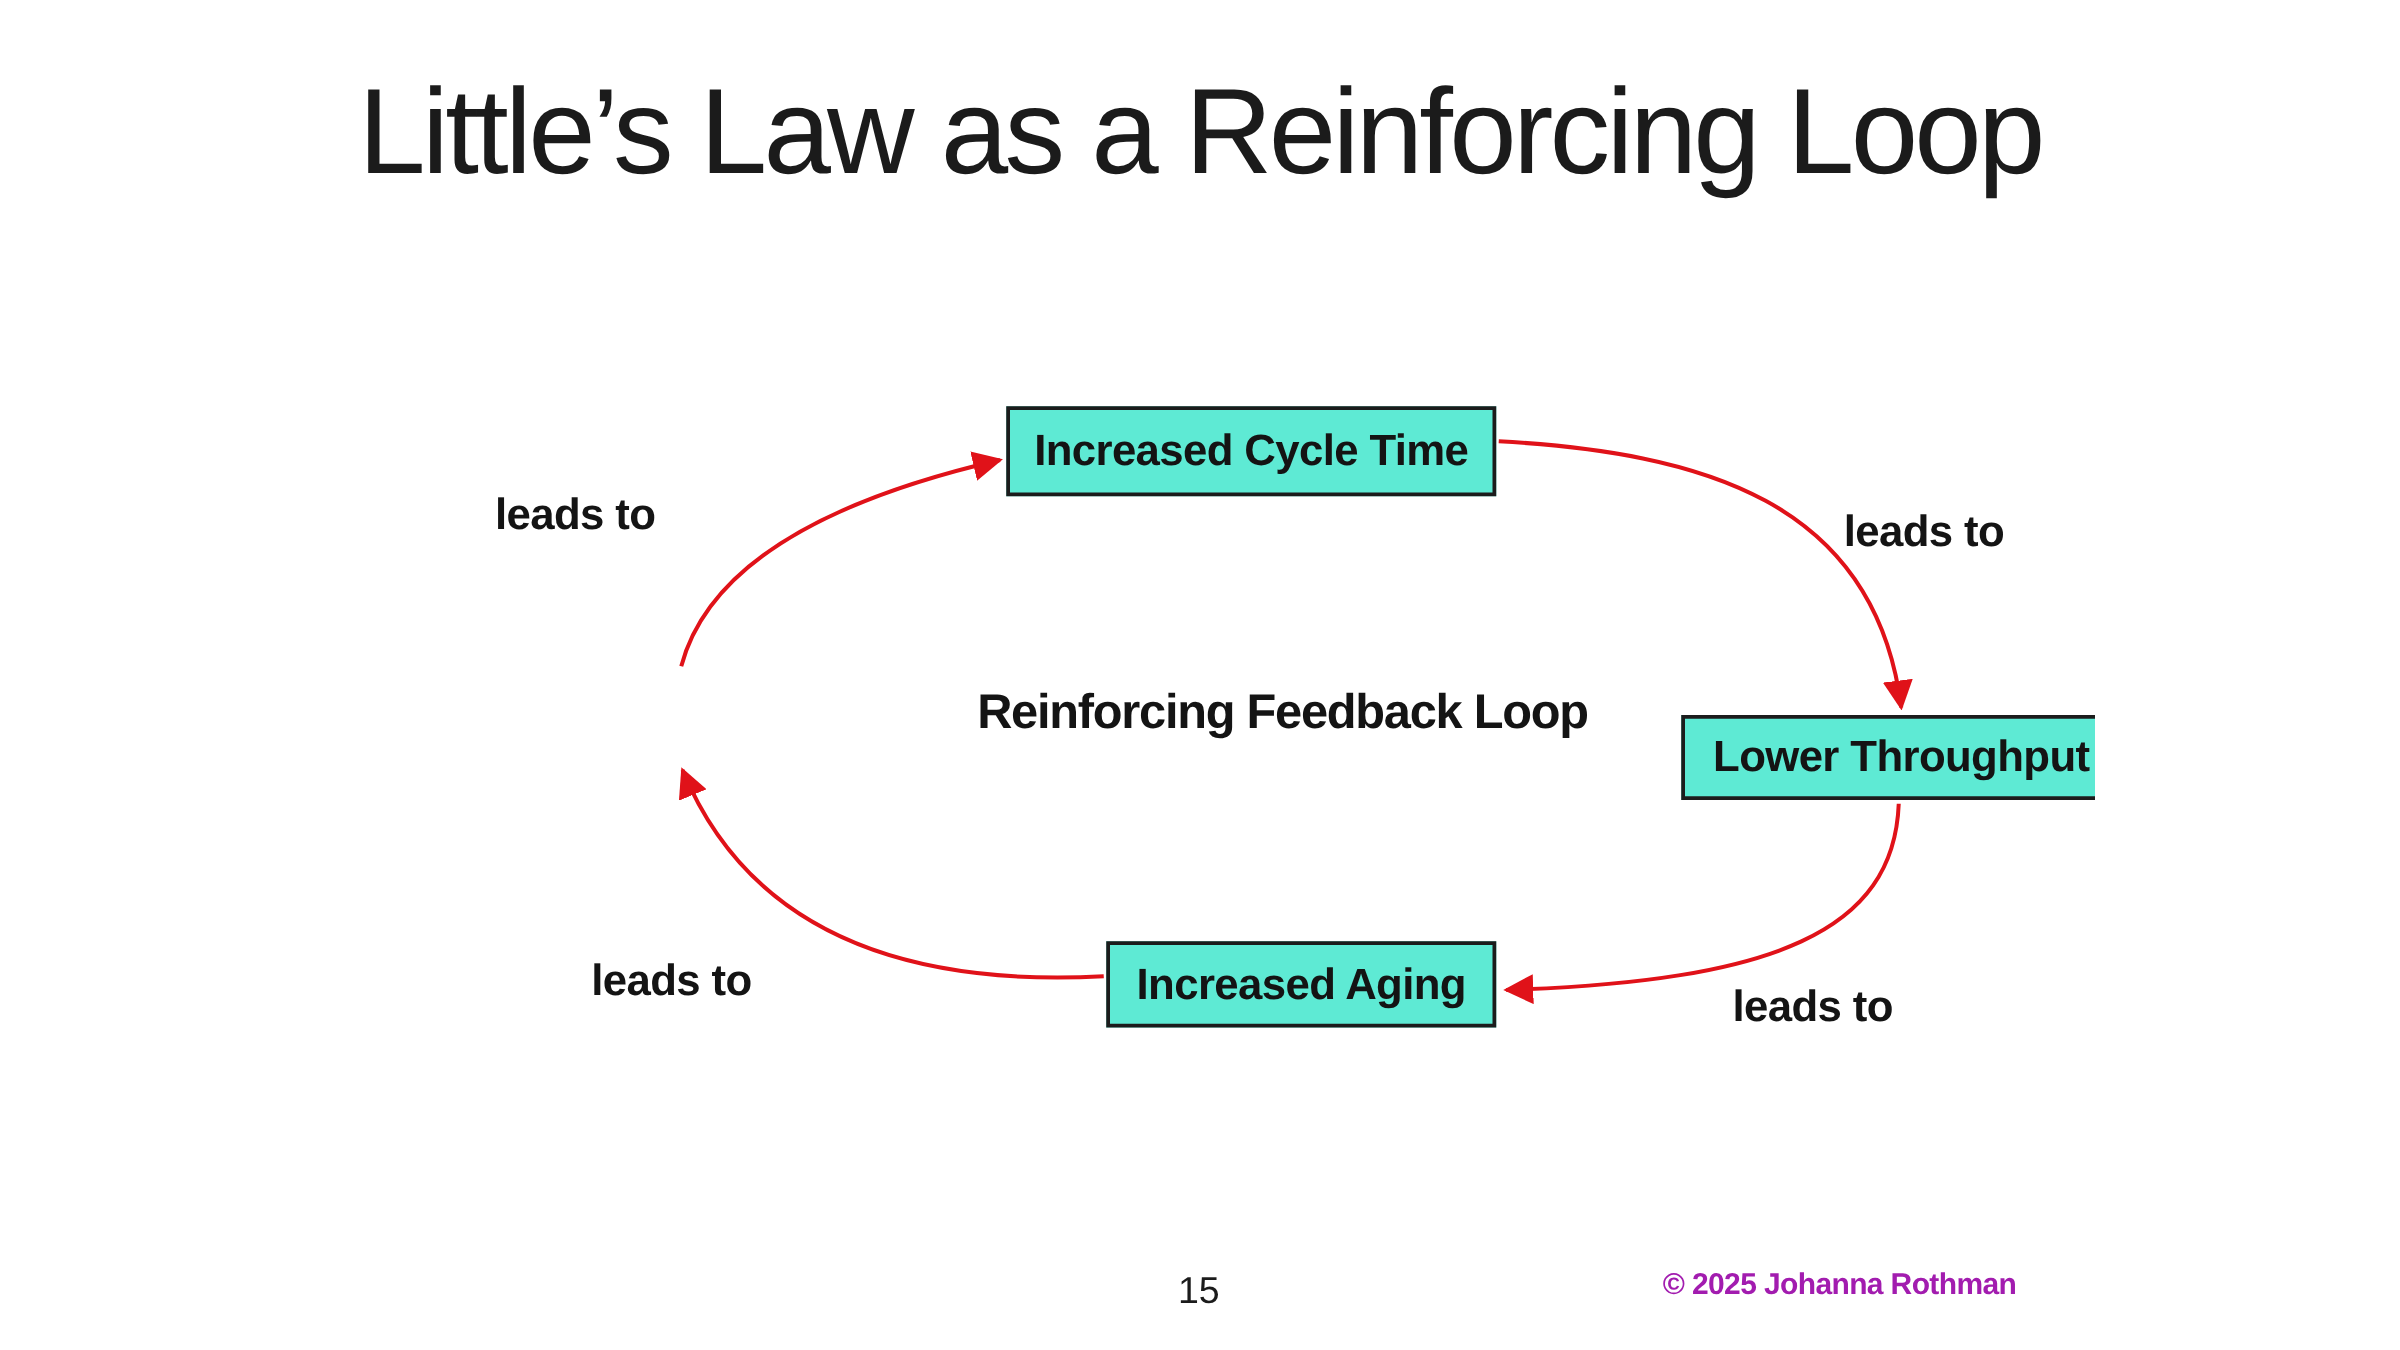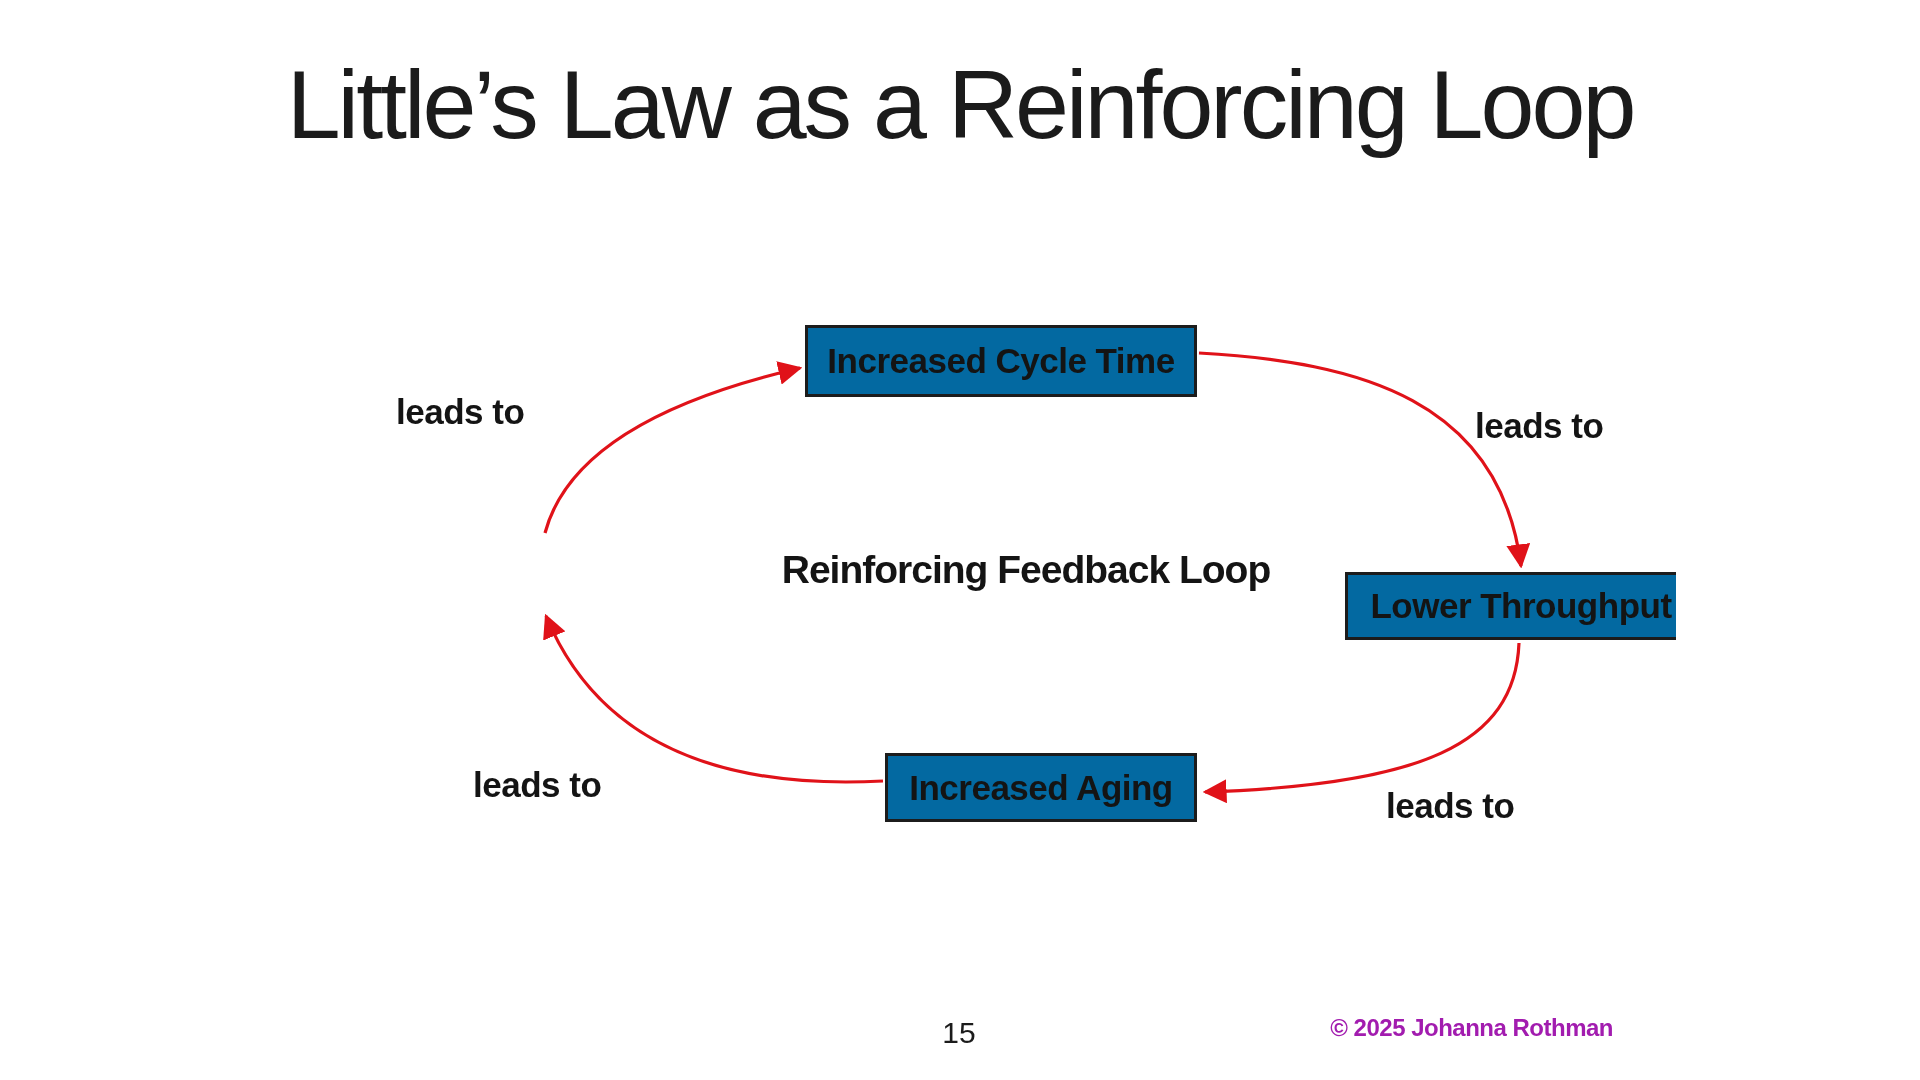--- a/index.html
+++ b/index.html
@@ -24,21 +24,21 @@
     text-align: center;
     font-size: 97px;
     font-weight: 400;
     letter-spacing: -3px;
     line-height: 1.1;
     color: #1b1b1b;
     white-space: nowrap;
   }
   .node {
     position: absolute;
-    background: #0369a1;
+    background: #5eead4;
     border: 3px solid #1c1c1c;
     display: flex;
     align-items: center;
     justify-content: center;
     font-weight: 700;
     font-size: 35px;
     letter-spacing: -0.5px;
     white-space: nowrap;
     box-sizing: border-box;
     color: #141414;

